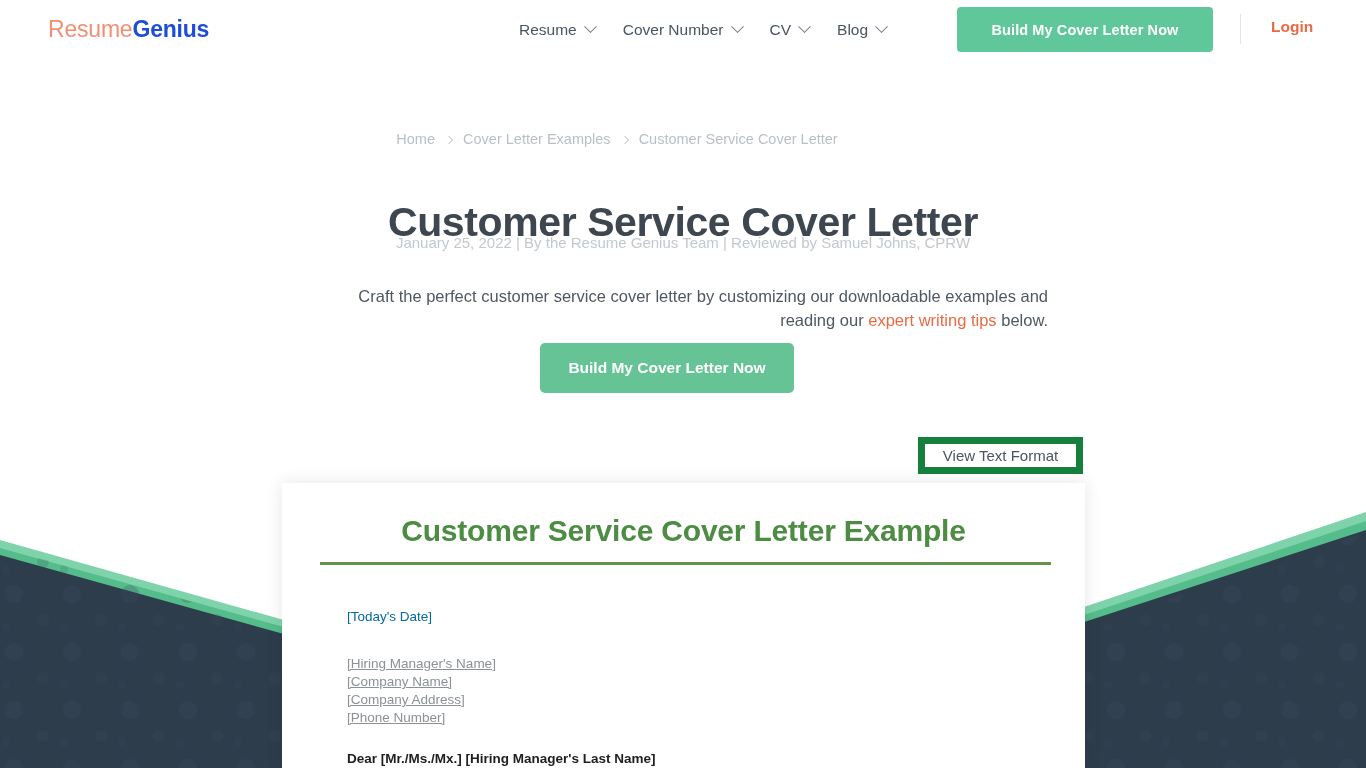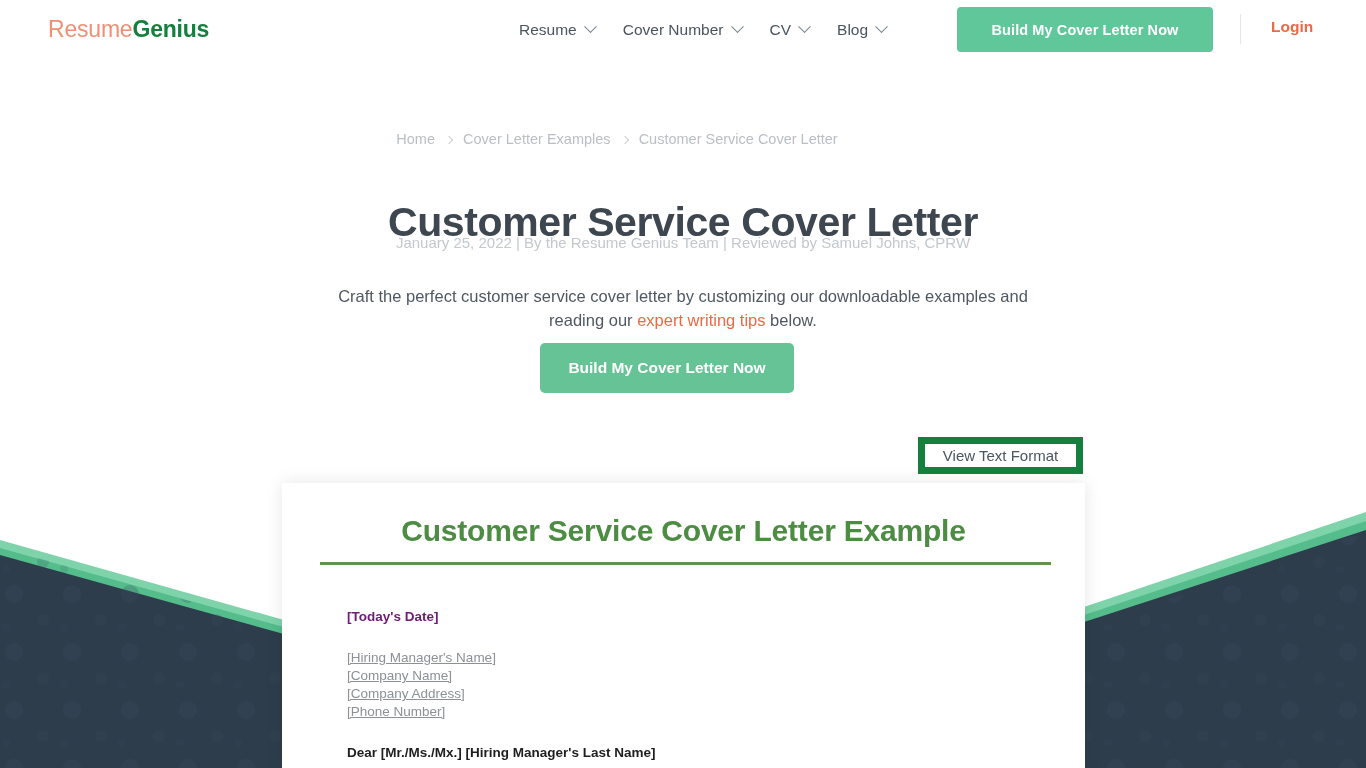--- a/index.html
+++ b/index.html
@@ -24,21 +24,21 @@
     width: 1366px; height: 59px;
     background: #ffffff;
     z-index: 30;
   }
   #logo {
     position: absolute; left: 48px; top: 16px;
     font-size: 23px; letter-spacing: -0.2px;
     white-space: nowrap;
   }
   #logo .logo-resume { color: #ef8f73; font-weight: 400; }
-  #logo .logo-genius { color: #15803d; font-weight: 700; }
+  #logo .logo-genius { color: #1d4ed8; font-weight: 700; }
 
   #main-nav {
     position: absolute; left: 505px; top: 0;
     height: 59px; display: flex; align-items: center; gap: 0px;
   }
   .nav-item {
     display: flex; align-items: center;
     height: 59px; padding: 0 14px;
     color: #4a5561; font-size: 15.5px;
     cursor: pointer; white-space: nowrap;
@@ -95,21 +95,21 @@
     font-size: 41px; font-weight: 700; color: #3e4650;
     letter-spacing: -0.4px;
   }
   #byline {
     position: absolute; left: 0; top: 175px; width: 1366px;
     text-align: center; font-size: 15px; color: #c3c8cd;
     white-space: nowrap;
   }
   #intro {
     position: absolute; left: 318px; top: 208px; width: 730px;
-    text-align: center; font-size: 16.5px; line-height: 24px; color: #4f5862;
+    text-align: right; font-size: 16.5px; line-height: 24px; color: #4f5862;
   }
   #intro .tips-link { color: #ea6a45; cursor: pointer; }
 
   #hero-cta {
     position: absolute; left: 540px; top: 284px;
     width: 254px; height: 50px;
     background: #66c396;
     border-radius: 5px;
     color: #ffffff; font-size: 15.5px; font-weight: 700;
     display: flex; align-items: center; justify-content: center;
@@ -142,21 +142,21 @@
   }
   #letter-heading-rule {
     position: absolute; left: 38px; top: 79px;
     width: 731px; height: 3px; background: #65914f;
   }
   #letter-body {
     position: absolute; left: 65px; top: 125px;
     width: 690px;
     font-size: 13.5px; line-height: 18px;
   }
-  .letter-date { color: #701a75; font-weight: 700; margin-bottom: 23px; }
+  .letter-date { color: #0369a1; font-weight: 400; margin-bottom: 29px; }
   .letter-address { color: #8c9196; margin-bottom: 23px; text-decoration: underline; }
   .letter-address div { line-height: 18px; }
   .letter-salutation { color: #1e1e1e; font-weight: 700; }
 </style>
 </head>
 <body>
 
 <svg id="bg-decor" viewBox="0 0 1366 768" width="1366" height="768">
   <defs>
     <pattern id="dots" width="58" height="58" patternUnits="userSpaceOnUse">

